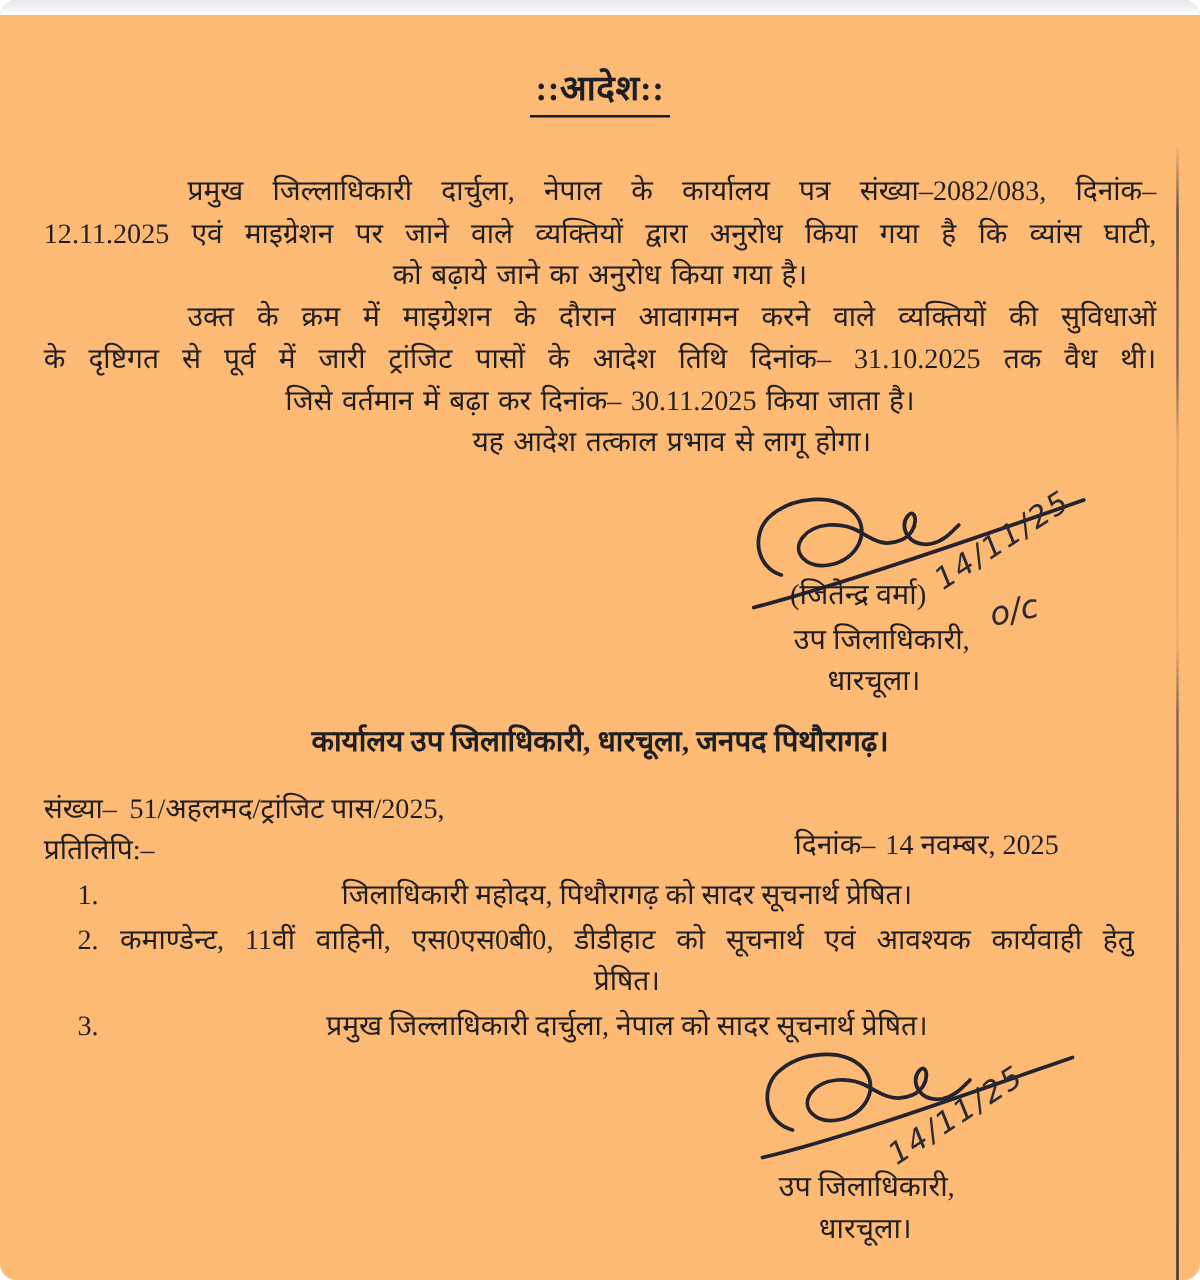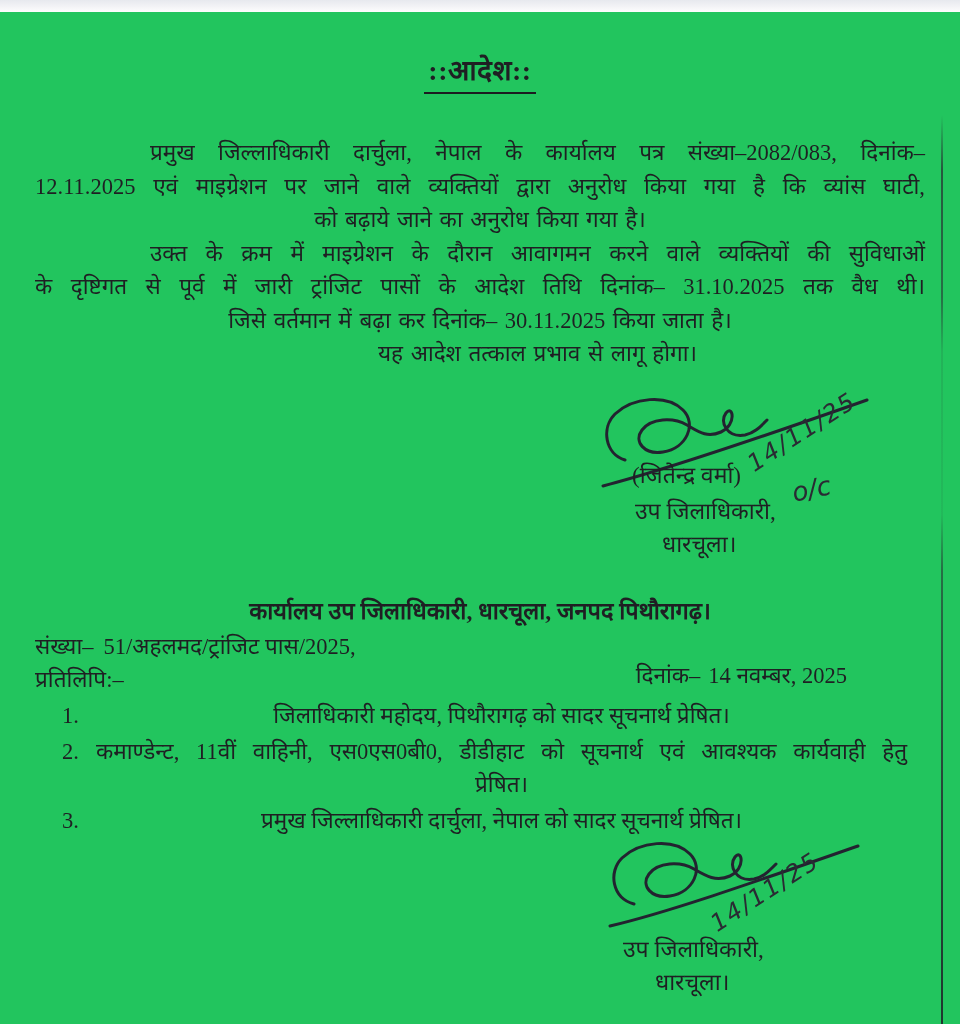--- a/index.html
+++ b/index.html
@@ -1,22 +1,23 @@
 <!DOCTYPE html>
 <html><head>
 <meta charset="utf-8">
 <style>
   html,body{margin:0;padding:0;}
   .doc{
     position:relative;
     width:960px;height:1024px;
-    background:#22c55e;
+    background:#fdba74;
     overflow:hidden;
     font-family:"Liberation Serif","DejaVu Serif",serif;
     color:#1f1f23;
+    border-radius:13px;
   }
   .scan-top-band{
     position:absolute;top:0;left:0;width:960px;height:12px;
     background:linear-gradient(to bottom,#e7e9ee 0%,#f3f3f6 55%,#fdfdfe 100%);
   }
   .scan-line-right{
     position:absolute;top:115px;bottom:0;right:17px;width:2px;
     background:linear-gradient(to bottom,
       rgba(40,40,48,0) 0%,
       rgba(40,40,48,.70) 6%,
@@ -59,21 +60,21 @@
   .sig-oc{
     position:absolute;
     font-family:"DejaVu Sans",sans-serif;
     font-style:italic;font-size:26px;color:#2a2a33;
     transform:rotate(-12deg);
   }
   .sig-name{position:absolute;white-space:nowrap;}
   .sig-desig{position:absolute;white-space:nowrap;}
   .sig-place{position:absolute;white-space:nowrap;}
   .office-head{
-    position:absolute;top:594px;left:35px;width:890px;
+    position:absolute;top:576px;left:35px;width:890px;
     text-align:center;font-weight:bold;font-size:23.5px;
   }
   .numdate{
     position:absolute;top:630px;left:35px;width:890px;
     display:flex;justify-content:space-between;
     font-size:22.5px;
   }
   .numdate .left span{margin-right:10px;}
   .numdate .right{margin-right:70px;margin-top:29px;}
   .numdate .right span{margin-right:8px;}

